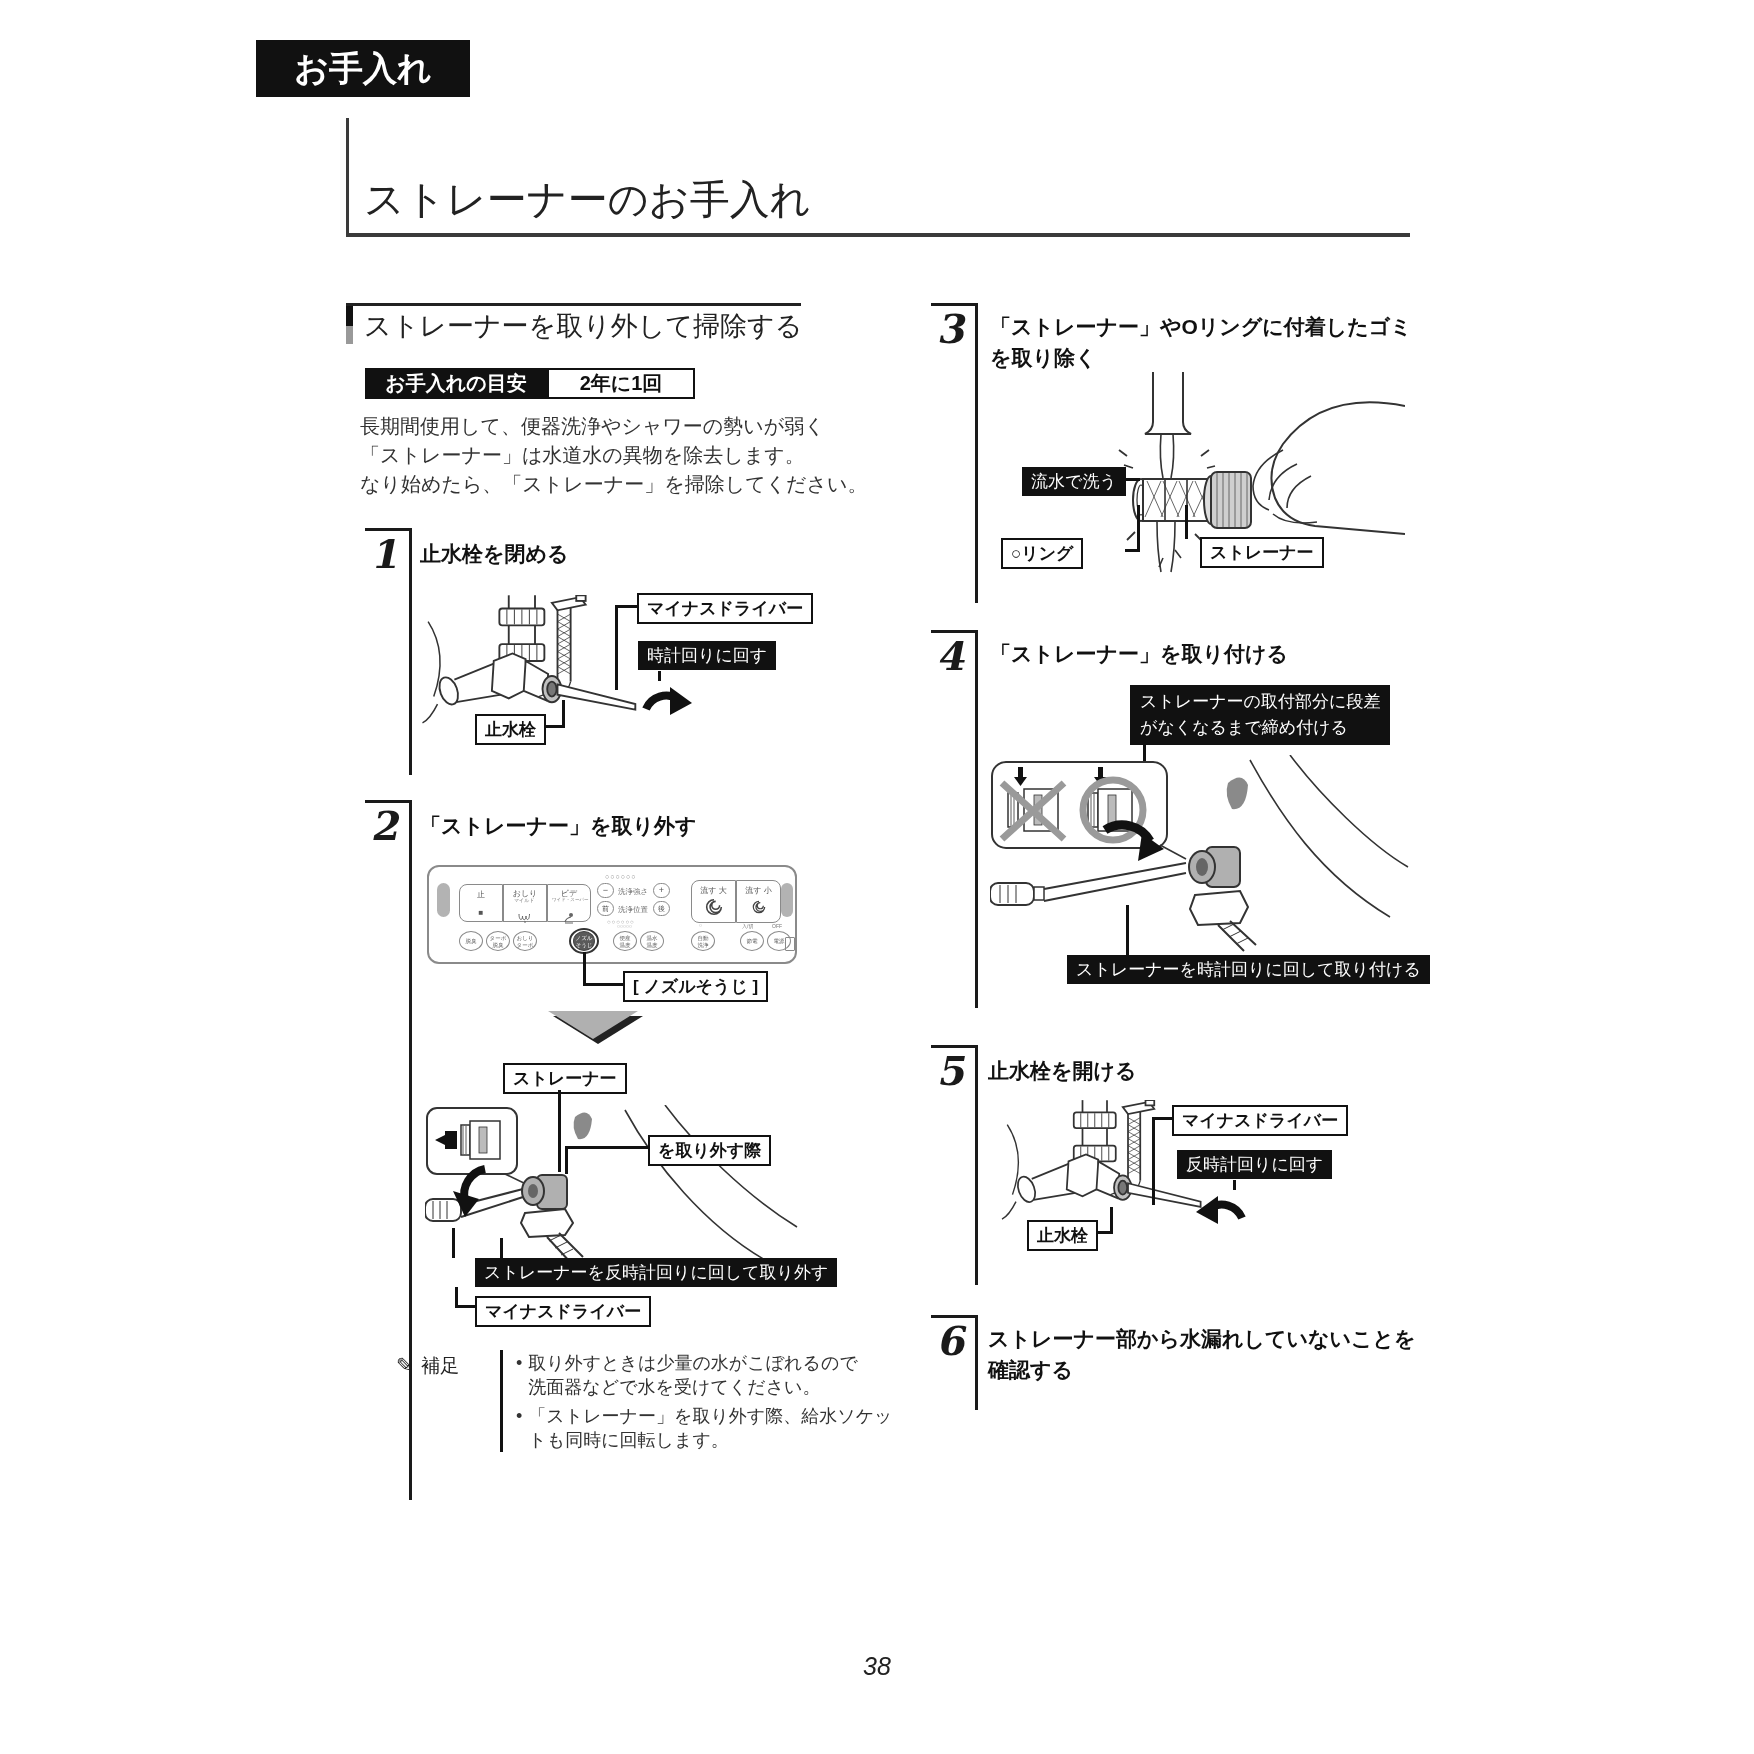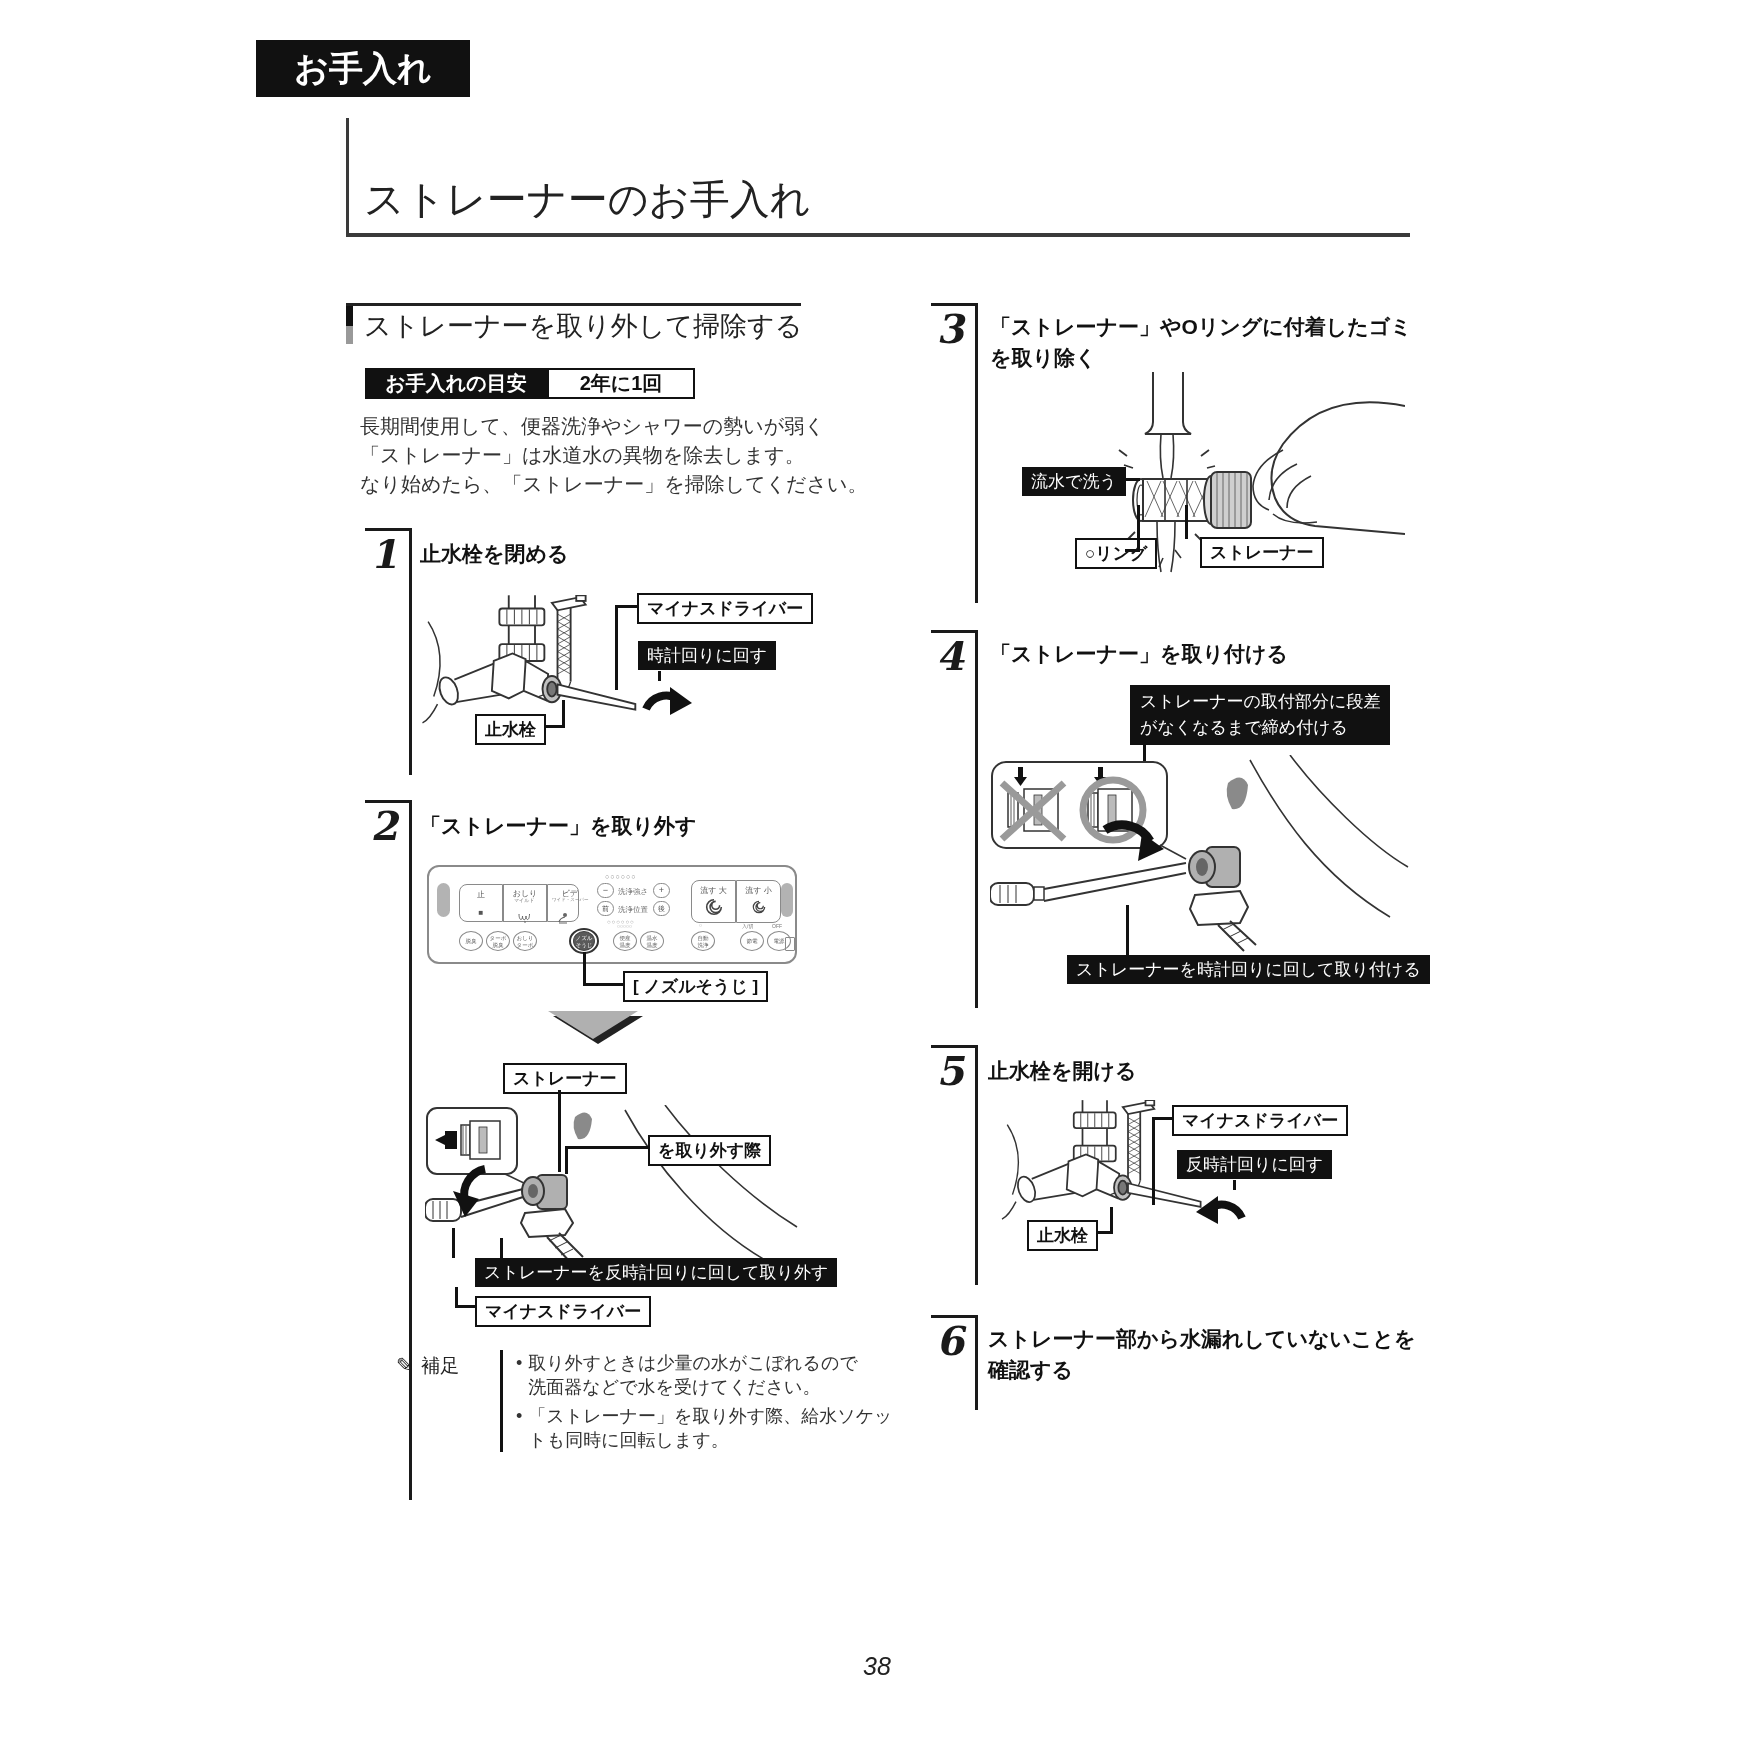--- a/index.html
+++ b/index.html
@@ -127,21 +127,21 @@
       <div style="font-size:8px;margin-top:4px;">止</div>
       <div style="font-size:8px;margin-top:8px;">■</div>
     </div>
     <div class="rc-btn" style="left:74px;top:17px;width:44px;height:38px;border-radius:0;">
       <div style="font-size:8px;margin-top:3px;">おしり</div>
       <div class="rc-micro" style="left:10px;top:12px;">マイルド</div>
       <svg width="16" height="11" viewBox="0 0 16 11" style="margin:14px auto 0;">
         <path d="M2 1 C2 8 5.5 8 5.5 3 C5.5 8 9 8 9 3 C9 8 12.5 8 12.5 1 M8 8 v2" fill="none" stroke="#666" stroke-width="1"></path>
       </svg>
     </div>
-    <div class="rc-btn" style="left:118px;top:17px;width:32px;height:38px;border-radius:0 8px 8px 0;text-align:right;">
+    <div class="rc-btn" style="left:118px;top:17px;width:44px;height:38px;border-radius:0 8px 8px 0;">
       <div style="font-size:8px;margin-top:3px;">ビデ</div>
       <div class="rc-micro" style="left:4px;top:12px;font-size:4.5px;">ワイド・スーパー</div>
       <svg width="14" height="13" viewBox="0 0 14 13" style="margin:13px auto 0;">
         <circle cx="9" cy="3" r="2" fill="#666"></circle>
           <path d="M9 5 q-5 1 -6 5 M3 11 h8" stroke="#666" stroke-width="1.2" fill="none"></path>
       </svg>
     </div>
 
     <div class="rc-micro" style="left:176px;top:6px;font-size:7px;letter-spacing:1px;color:#888;">○○○○○○</div>
     <div class="rc-btn" style="left:168px;top:16px;width:17px;height:15px;border-radius:8px;font-size:9px;line-height:13px;"><span>−</span></div>
@@ -301,21 +301,21 @@
     <path d="M268,78 Q240,92 238,114 Q238,132 254,138" fill="none" stroke="#333" stroke-width="1.6"></path>
     <path d="M282,92 Q256,104 254,128" fill="none" stroke="#333" stroke-width="1.6"></path>
     <path d="M296,104 Q272,116 272,136" fill="none" stroke="#333" stroke-width="1.6"></path>
     <path d="M302,150 Q272,154 258,142" fill="none" stroke="#333" stroke-width="1.6"></path>
     <path d="M160,178 l6,8 M148,186 l-4,9" stroke="#333" stroke-width="1.6"></path>
   </svg>
 
   <div class="lbl-dark" style="left:1022px;top:467px;">流水で洗う</div>
   <div class="conn" style="left:1125px;top:478px;width:15px;height:3px;"></div>
 
-  <div class="lbl-box" style="left:1075px;top:538px;">○リング</div>
+  <div class="lbl-box" style="left:1001px;top:538px;">○リング</div>
   <div class="conn" style="left:1125px;top:549px;width:15px;height:3px;"></div>
   <div class="conn" style="left:1137px;top:505px;width:3px;height:47px;"></div>
 
   <div class="lbl-box" style="left:1200px;top:537px;">ストレーナー</div>
   <div class="conn" style="left:1185px;top:505px;width:3px;height:34px;"></div>
 
   <div class="step-num" style="left:931px;top:630px;">4</div>
   <div class="rail" style="left:975px;top:630px;height:378px;"></div>
   <div class="step-title" style="left:990px;top:638px;">「ストレーナー」を取り付ける</div>
 

